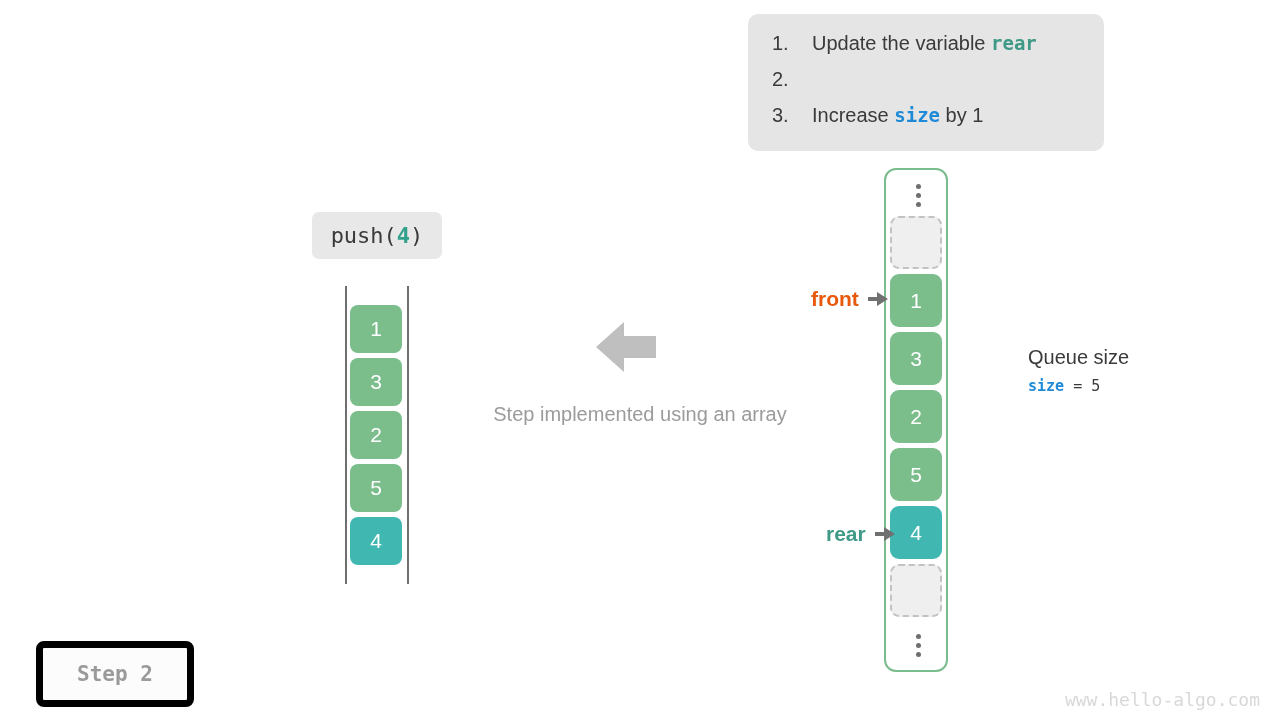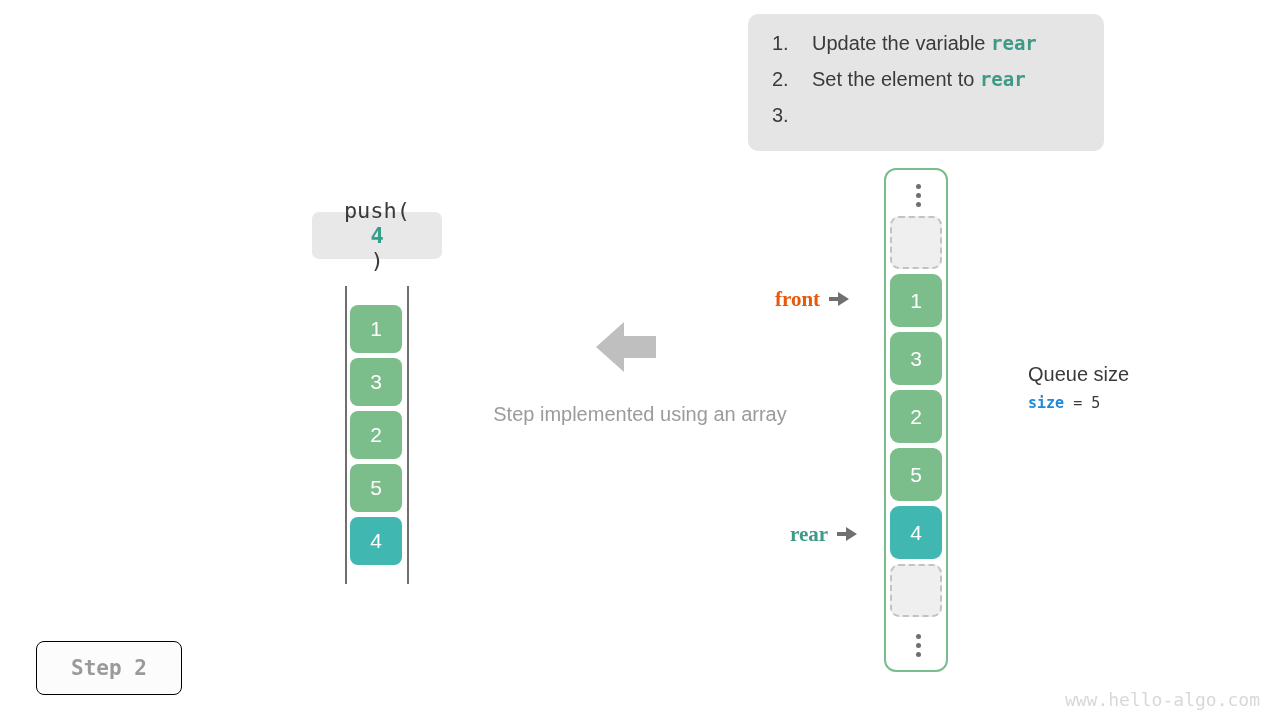--- a/index.html
+++ b/index.html
@@ -64,21 +64,20 @@
     height: 47px;
     background: #e8e8e8;
     border-radius: 7px;
     display: flex;
     align-items: center;
     justify-content: center;
     font-family: "DejaVu Sans Mono", monospace;
     font-size: 22px;
     color: #3a3a3a;
     letter-spacing: 0px;
-    flex-direction: column;
   }
   #push-label .arg { color: #33a08c; font-weight: bold; }
 
   
   #left-array {
     position: absolute;
     left: 345px;
     top: 286px;
     width: 64px;
     height: 298px;
@@ -183,34 +182,34 @@
   .cell-empty {
     background: #efefef;
     border: 2px dashed #c2c2c2;
   }
 
   
   .pointer {
     position: absolute;
     display: flex;
     align-items: center;
-    font-family: Liberation Serif, serif;
+    font-family: Liberation Sans, sans-serif;
     font-weight: bold;
     font-size: 21px;
+    margin-left: 36px;
   }
   .pointer .ptr-arrow { margin-left: 9px; display: block; }
   #pointer-front { left: 775px; top: 287px; color: #e8590c; }
   #pointer-rear  { left: 790px; top: 522px; color: #3e9a87; }
 
   
   #size-readout {
     position: absolute;
     left: 1028px;
     top: 343px;
-    margin-top: 17px;
   }
   #size-title {
     font-size: 20px;
     color: #3a3a3a;
     line-height: 28px;
   }
   #size-expr {
     margin-top: 6px;
     font-size: 15px;
     color: #3a3a3a;
@@ -219,21 +218,21 @@
   }
   #size-expr .kw { color: #1f8ad8; font-weight: bold; }
 
   
   #step-badge {
     position: absolute;
     left: 36px;
     top: 641px;
     width: 144px;
     height: 52px;
-    border: 1px solid #000000;
+    border: 7px solid #000000;
     border-radius: 8px;
     background: #fcfcfc;
     display: flex;
     align-items: center;
     justify-content: center;
     font-family: "DejaVu Sans Mono", monospace;
     font-weight: bold;
     font-size: 21px;
     color: #9a9a9a;
   }
@@ -251,24 +250,24 @@
 </head>
 <body>
 
 <div id="instruction-panel">
   <div class="instr-row">
     <span class="instr-num">1.</span>
     <span class="instr-text"><span>Update the variable </span><span class="mono-token tok-rear">rear</span><span></span></span>
   </div>
   <div class="instr-row">
     <span class="instr-num">2.</span>
-    <span class="instr-text"><span>Set the element to </span><span class="mono-token tok-rear">rear</span><span></span></span>
   </div>
   <div class="instr-row">
     <span class="instr-num">3.</span>
+    <span class="instr-text"><span>Increase </span><span class="mono-token tok-size">size</span><span> by 1</span></span>
   </div>
 </div>
 
 <div id="push-label">
   <span>push(</span>
     <span class="arg">4</span>
     <span>)</span>
 </div>
 
 <div id="left-array">

